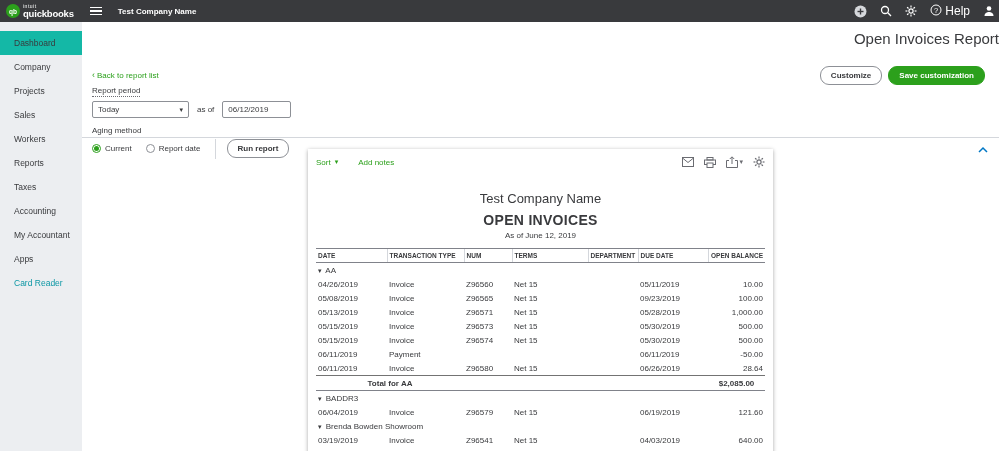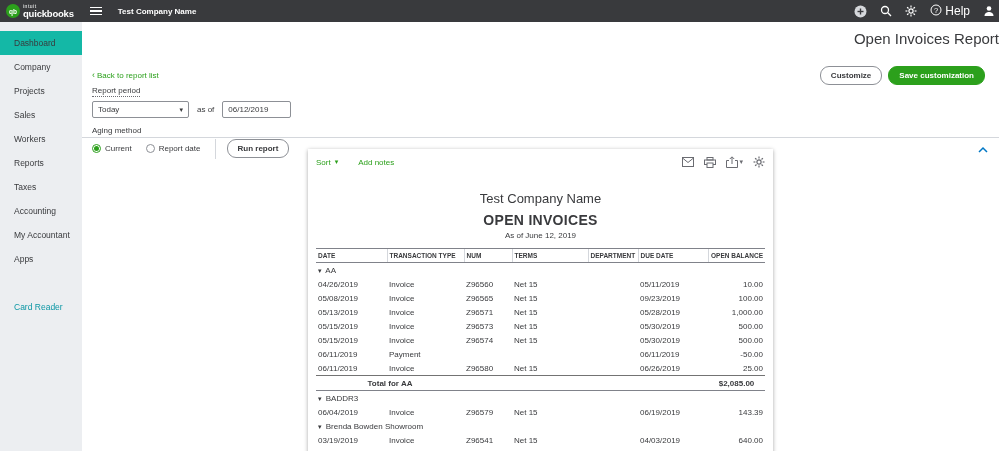--- a/index.html
+++ b/index.html
@@ -34,21 +34,21 @@
   
   .sidebar {
     position:absolute; top:22px; left:0; width:82px; bottom:0;
     background:#eceef1; padding-top:9px; box-sizing:border-box; z-index:10;
   }
   .sb-item {
     height:24px; line-height:24px; padding-left:14px;
     font-size:8.5px; color:#393a3d; cursor:pointer; white-space:nowrap;
   }
   .sb-item.active { background:#14b8a6; }
-  .sb-item.accent { color:#0d97a5;margin-top:24px; }
+  .sb-item.accent { color:#0d97a5; }
   
   .main { position:absolute; top:22px; left:82px; right:0; bottom:0; background:#fff; }
   .header-section {
     position:relative; height:116px; box-sizing:border-box;
     padding:6px 0 0 10px; border-bottom:1px solid #d4d7dc; background:#fff;
   }
   h1.page-title { margin:2px 0 17px 0; font-size:15px; font-weight:500; color:#393a3d;text-align:right; }
   .back-link { display:inline-flex; align-items:center; gap:2px; font-size:8px; color:#2ca01c; text-decoration:none; cursor:pointer; }
   .back-chev { font-size:9px; line-height:1; }
   .rp-label { display:table; font-size:8px; margin-top:4px; border-bottom:1px dotted #6b6c72; padding-bottom:1px; }
@@ -371,38 +371,38 @@
             <td>06/11/2019</td>
             <td class="c-num">-50.00</td>
           </tr>
           <tr class="data-row">
             <td class="c-date">06/11/2019</td>
             <td>Invoice</td>
             <td>Z96580</td>
             <td>Net 15</td>
             <td></td>
             <td>06/26/2019</td>
-            <td class="c-num">25.00</td>
+            <td class="c-num">28.64</td>
           </tr>
           <tr class="total-row">
             <td colspan="2">Total for AA</td>
             <td colspan="4"></td>
             <td class="c-num">$2,085.00</td>
           </tr>
           <tr class="group-row">
             <td colspan="7"><span class="grp-caret">▾</span><span> BADDR3</span></td>
           </tr>
           <tr class="data-row">
             <td class="c-date">06/04/2019</td>
             <td>Invoice</td>
             <td>Z96579</td>
             <td>Net 15</td>
             <td></td>
             <td>06/19/2019</td>
-            <td class="c-num">143.39</td>
+            <td class="c-num">121.60</td>
           </tr>
           <tr class="group-row">
             <td colspan="7"><span class="grp-caret">▾</span><span> Brenda Bowden Showroom</span></td>
           </tr>
           <tr class="data-row">
             <td class="c-date">03/19/2019</td>
             <td>Invoice</td>
             <td>Z96541</td>
             <td>Net 15</td>
             <td></td>

